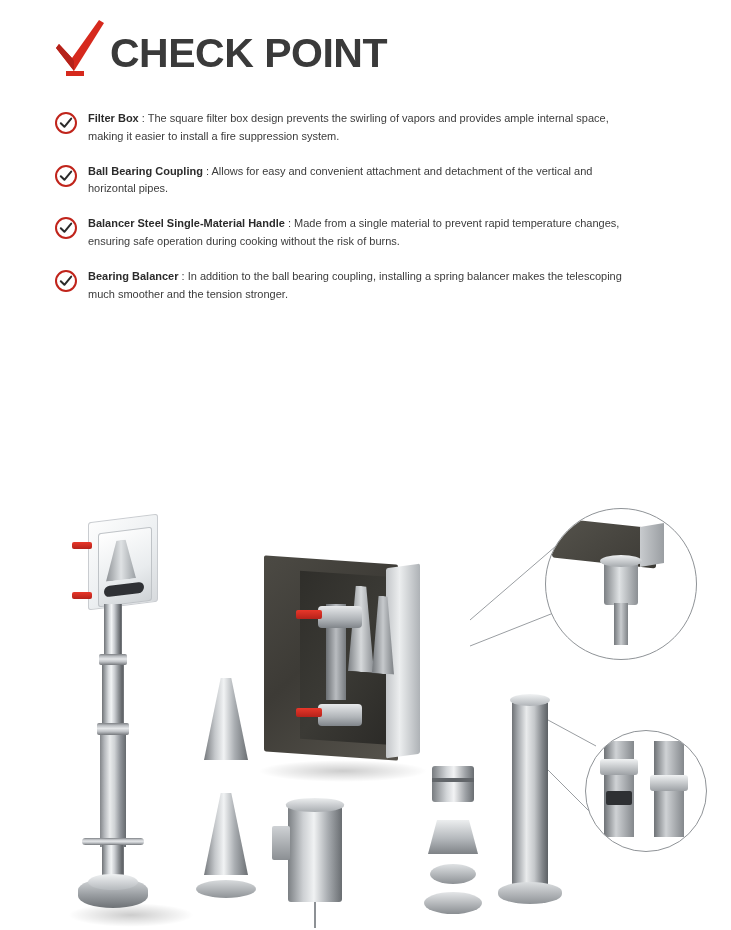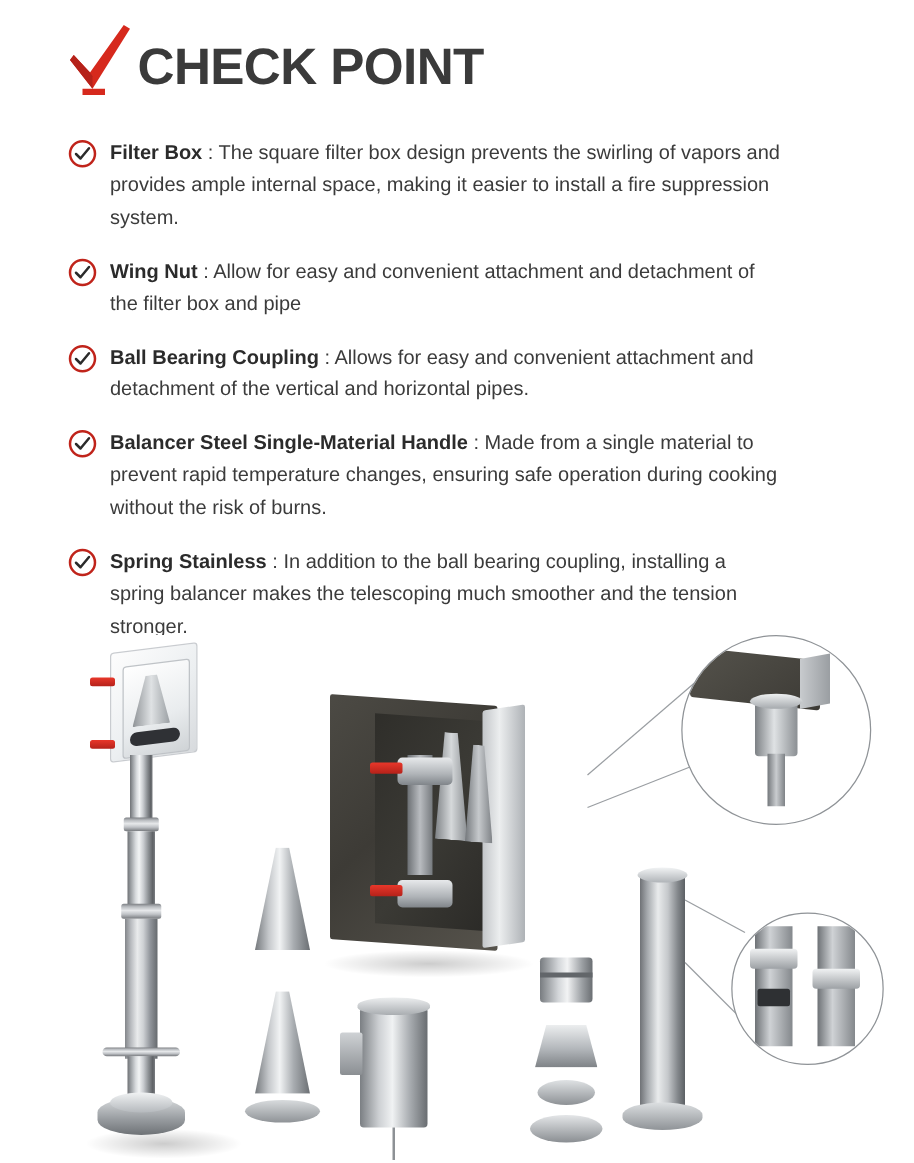--- a/index.html
+++ b/index.html
@@ -58,21 +58,21 @@
   }
   .bullet-icon {
     flex: 0 0 auto;
     width: 24px;
     height: 24px;
     margin-right: 10px;
     margin-top: 1px;
   }
   .bullet-icon svg { display: block; }
   .bullet-text {
-    font-size: 16px;
+    font-size: 11px;
     line-height: 1.62;
     color: #3b3b3b;
   }
   .bullet-term {
     font-weight: bold;
     color: #2b2b2b;
   }
 
   
   .photo-area {
@@ -147,29 +147,20 @@
     <div class="bullet">
       <span class="bullet-icon">
         <svg width="24" height="24" viewBox="0 0 24 24">
           <circle cx="12" cy="12" r="10" fill="none" stroke="#c0241b" stroke-width="2"></circle>
           <path d="M6.8 12.2 L10.4 15.8 L17.2 7.6" fill="none" stroke="#2b2b2b" stroke-width="2" stroke-linecap="round" stroke-linejoin="round"></path>
         </svg>
       </span>
       <span class="bullet-text"><span class="bullet-term">Filter Box</span><span> : </span><span>The square filter box design prevents the swirling of vapors and provides ample internal space, making it easier to install a fire suppression system.</span></span>
     </div>
 
-    <div class="bullet">
-      <span class="bullet-icon">
-        <svg width="24" height="24" viewBox="0 0 24 24">
-          <circle cx="12" cy="12" r="10" fill="none" stroke="#c0241b" stroke-width="2"></circle>
-          <path d="M6.8 12.2 L10.4 15.8 L17.2 7.6" fill="none" stroke="#2b2b2b" stroke-width="2" stroke-linecap="round" stroke-linejoin="round"></path>
-        </svg>
-      </span>
-      <span class="bullet-text"><span class="bullet-term">Wing Nut</span><span> : </span><span>Allow for easy and convenient attachment and detachment of the filter box and pipe</span></span>
-    </div>
 
     <div class="bullet">
       <span class="bullet-icon">
         <svg width="24" height="24" viewBox="0 0 24 24">
           <circle cx="12" cy="12" r="10" fill="none" stroke="#c0241b" stroke-width="2"></circle>
           <path d="M6.8 12.2 L10.4 15.8 L17.2 7.6" fill="none" stroke="#2b2b2b" stroke-width="2" stroke-linecap="round" stroke-linejoin="round"></path>
         </svg>
       </span>
       <span class="bullet-text"><span class="bullet-term">Ball Bearing Coupling</span><span> : </span><span>Allows for easy and convenient attachment and detachment of the vertical and horizontal pipes.</span></span>
     </div>
@@ -184,21 +175,21 @@
       <span class="bullet-text"><span class="bullet-term">Balancer Steel Single-Material Handle</span><span> : </span><span>Made from a single material to prevent rapid temperature changes, ensuring safe operation during cooking without the risk of burns.</span></span>
     </div>
 
     <div class="bullet">
       <span class="bullet-icon">
         <svg width="24" height="24" viewBox="0 0 24 24">
           <circle cx="12" cy="12" r="10" fill="none" stroke="#c0241b" stroke-width="2"></circle>
           <path d="M6.8 12.2 L10.4 15.8 L17.2 7.6" fill="none" stroke="#2b2b2b" stroke-width="2" stroke-linecap="round" stroke-linejoin="round"></path>
         </svg>
       </span>
-      <span class="bullet-text"><span class="bullet-term">Spring Stainless</span><span> : </span><span>In addition to the ball bearing coupling, installing a spring balancer makes the telescoping much smoother and the tension stronger.</span></span>
+      <span class="bullet-text"><span class="bullet-term">Bearing Balancer</span><span> : </span><span>In addition to the ball bearing coupling, installing a spring balancer makes the telescoping much smoother and the tension stronger.</span></span>
     </div>
 
   </div>
 
   <div class="photo-area">
 
     <div class="obj shadow-ellipse" style="left:68px; top:395px; width:126px; height:24px;"></div>
 
     <div class="obj white-box" style="left:88px; top:10px; width:68px; height:86px; transform: skewY(-7deg); border-radius:3px;"></div>
     <div class="obj" style="left:98px; top:22px; width:52px; height:72px; background:linear-gradient(160deg,#ffffff 0%,#e9ecee 60%,#cfd3d6 100%); border:1px solid #bfc3c7; border-radius:3px; transform:skewY(-7deg);"></div>

